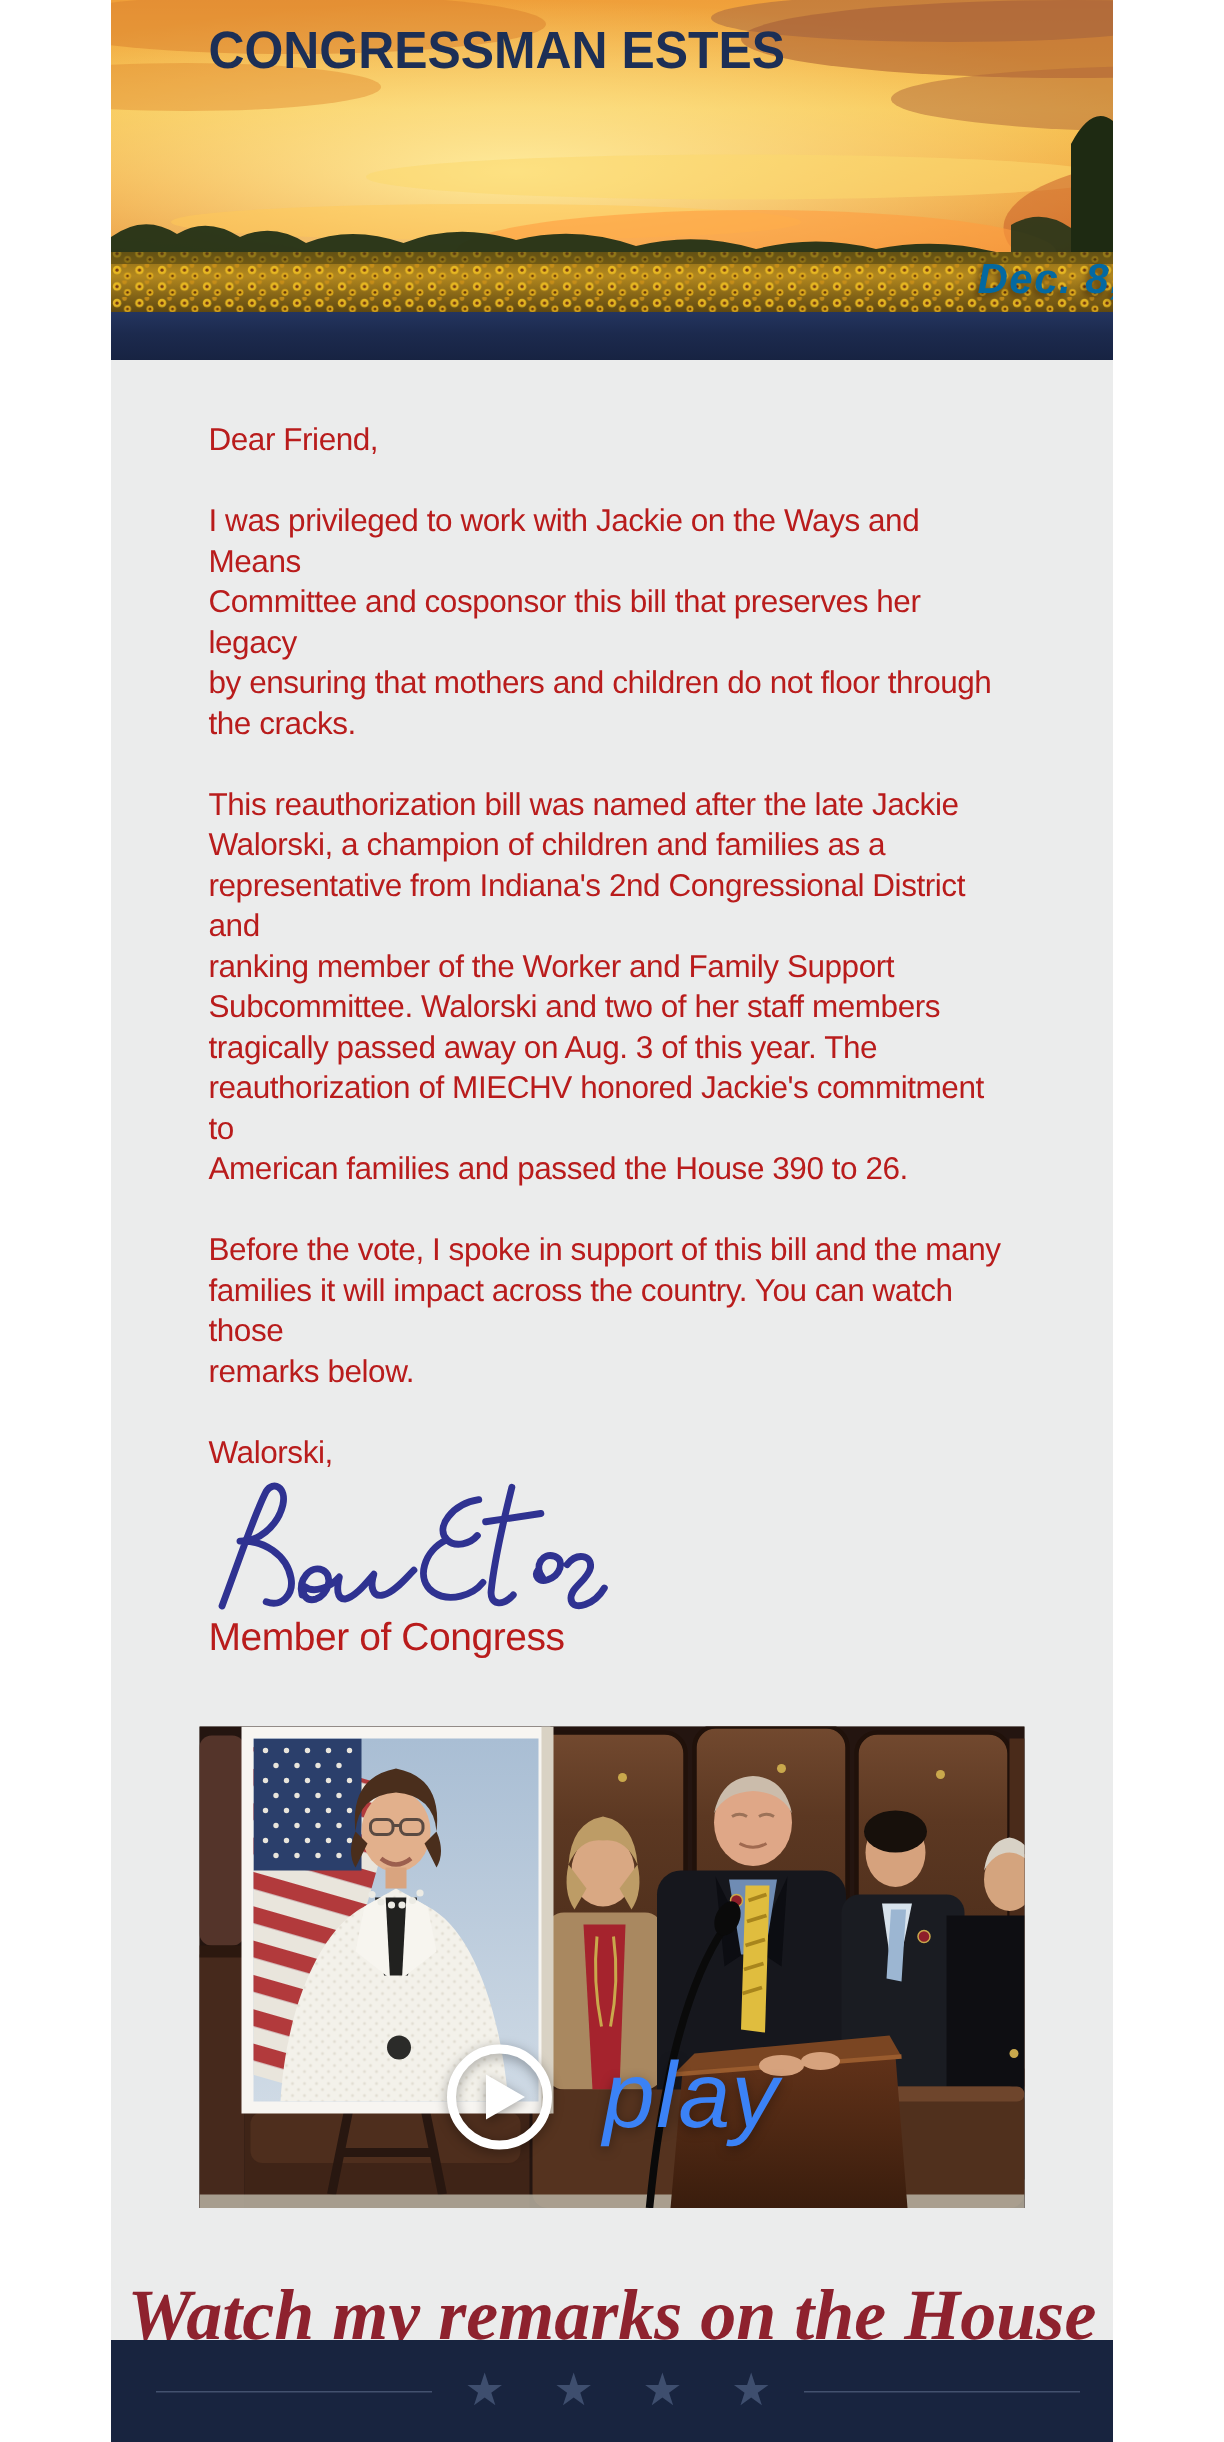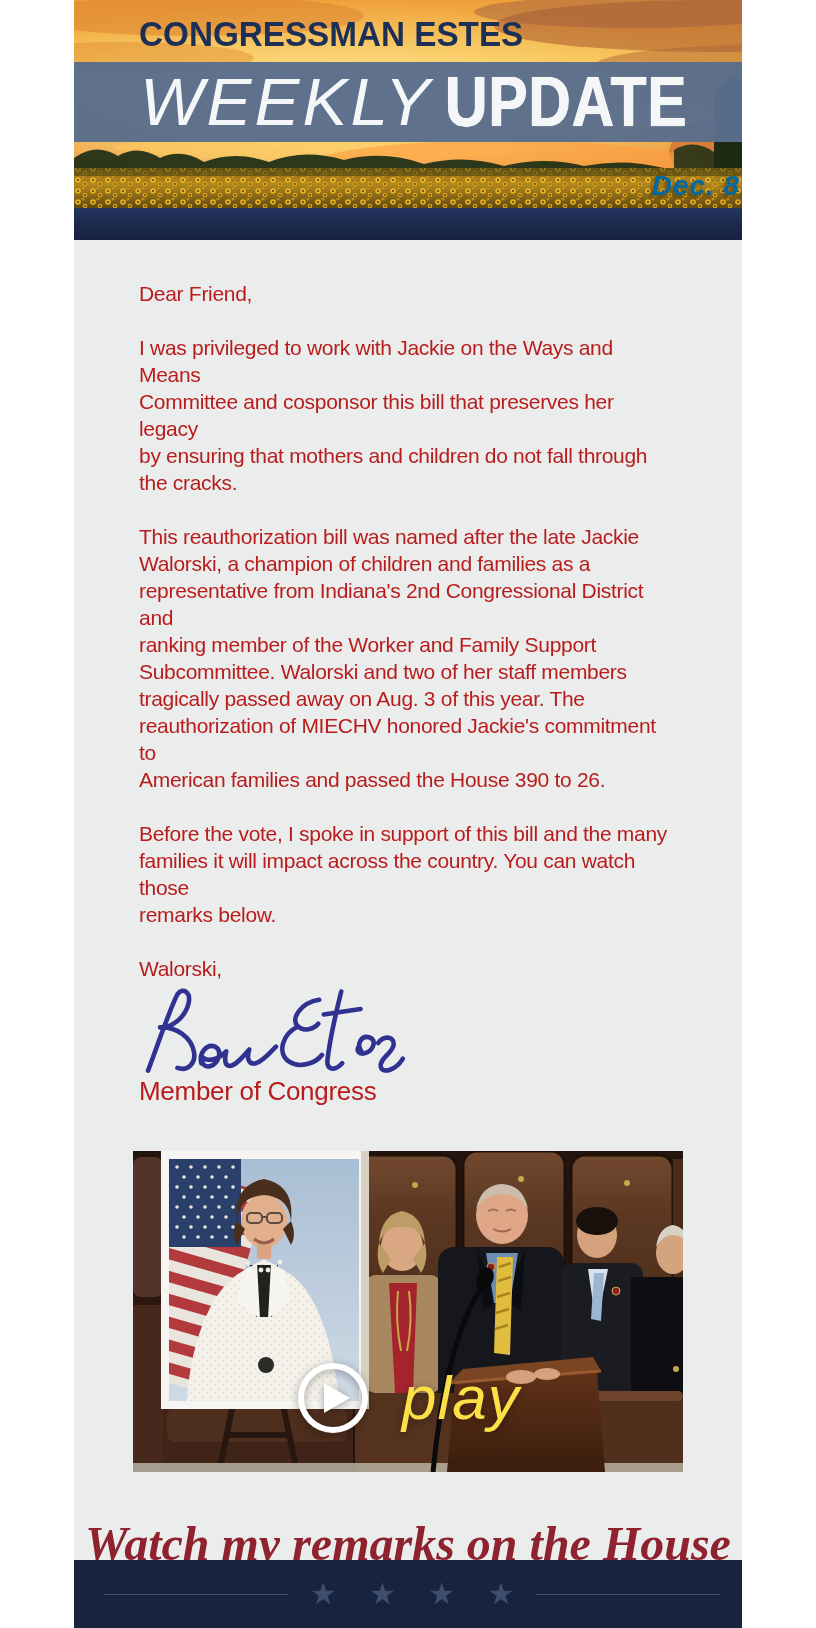--- a/index.html
+++ b/index.html
@@ -68,21 +68,21 @@
   .play-ring{
     width:58px;height:58px;border:6px solid #ffffff;border-radius:50%;
     display:flex;align-items:center;justify-content:center;flex:0 0 auto;
   }
   .play-tri{
     width:0;height:0;margin-left:7px;
     border-top:15px solid transparent;border-bottom:15px solid transparent;
     border-left:26px solid #ffffff;
   }
   .play-label{
-    margin-left:34px;color:#fde047;font-style:italic;font-weight:400;
+    margin-left:34px;color:#3b82f6;font-style:italic;font-weight:400;
     font-size:62px;line-height:1;letter-spacing:1px;
   }
   .caption{
     margin-top:44px;text-align:center;
     font-family:"Liberation Serif", serif;font-style:italic;font-weight:700;
     font-size:48px;color:#8e222e;letter-spacing:0;
   }
   
   .footer{
     flex:0 0 auto;height:68px;background:#18243f;
@@ -147,35 +147,31 @@
       <path d="M600,185 L600,150 Q620,138 640,152 L640,185 Z" fill="#253318" opacity=".9"></path>
 
       <path d="M640,190 L640,96 Q658,62 676,90 Q696,54 716,84 Q740,50 764,80 Q790,58 816,76 L816,190 Z" fill="#1e2a12"></path>
       <path d="M690,190 L690,120 Q710,96 730,118 Q752,98 776,118 L776,190 Z" fill="#17210d"></path>
 
       <rect x="0" y="168" width="816" height="40" fill="url(#fieldGrad)"></rect>
       <rect x="0" y="168" width="816" height="40" fill="url(#sf)" opacity=".9"></rect>
       <rect x="0" y="168" width="816" height="8" fill="#3f3a10" opacity=".5"></rect>
     </svg>
     <div class="kicker">CONGRESSMAN ESTES</div>
-    <div class="banner">
-      <span class="thin">WEEKLY</span>
-      <span class="heavy">UPDATE</span>
-    </div>
     <div class="date-label">Dec. 8, 2022</div>
   </div>
 
   <div class="divider-bar"></div>
 
   <div class="main">
     <div class="letter">
       <p>Dear Friend,</p>
       <p>I was privileged to work with Jackie on the Ways and Means
 Committee and cosponsor this bill that preserves her legacy
-by ensuring that mothers and children do not fall through
+by ensuring that mothers and children do not floor through
 the cracks.</p>
       <p>This reauthorization bill was named after the late Jackie
 Walorski, a champion of children and families as a
 representative from Indiana's 2nd Congressional District and
 ranking member of the Worker and Family Support
 Subcommittee. Walorski and two of her staff members
 tragically passed away on Aug. 3 of this year. The
 reauthorization of MIECHV honored Jackie's commitment to
 American families and passed the House 390 to 26.</p>
       <p>Before the vote, I spoke in support of this bill and the many

